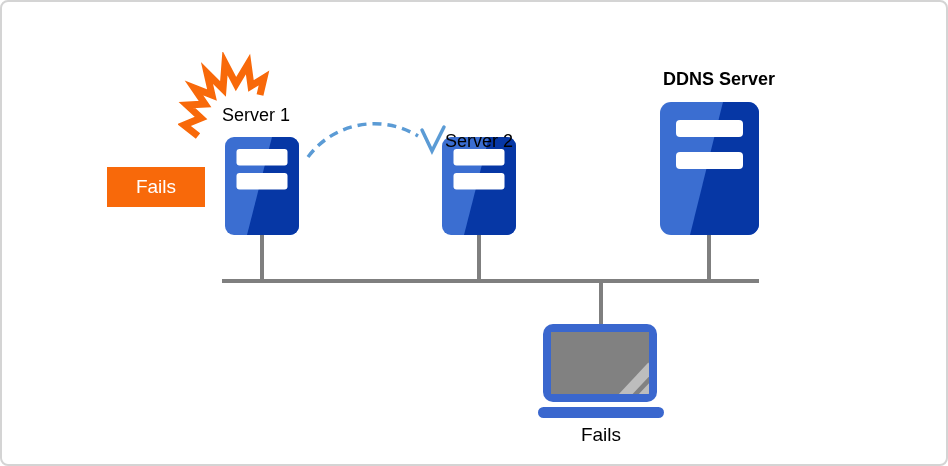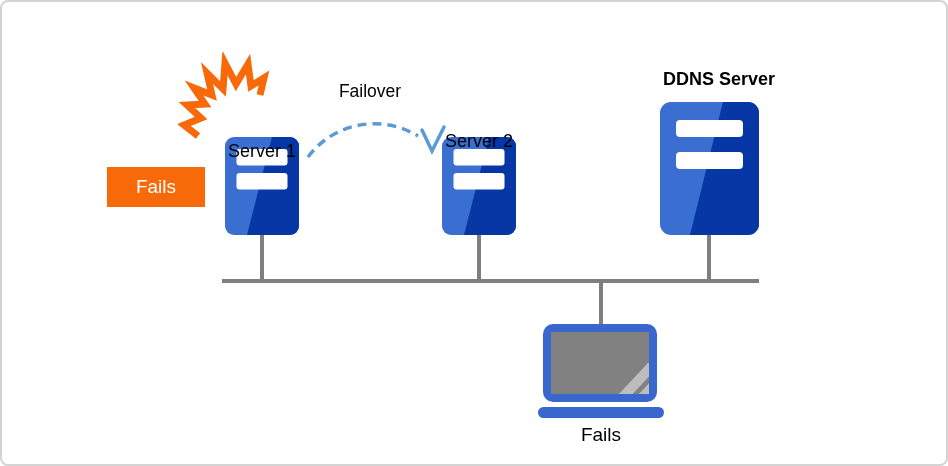--- a/index.html
+++ b/index.html
@@ -70,23 +70,22 @@
     <defs>
         <clipPath id="clipS1">
           <rect x="0" y="0" width="74" height="98" rx="9"></rect>
         </clipPath>
       </defs>
     <rect x="0" y="0" width="74" height="98" rx="9" fill="#3B6ED1"></rect>
     <polygon points="47,0 74,0 74,98 22,98" clip-path="url(#clipS1)" fill="#0637A5"></polygon>
     <rect x="11.5" y="12" width="51" height="16.5" rx="3" fill="#FFFFFF"></rect>
     <rect x="11.5" y="36" width="51" height="16.5" rx="3" fill="#FFFFFF"></rect>
   </svg>
-  <div class="node-label" style="left:190px; top:103px; width:140px;margin-top:36px;">Server 1</div>
+  <div class="node-label" style="left:184px; top:103px; width:140px;">Server 1</div>
 
-  <div class="node-label" style="left:308px; top:79px; width:120px; font-size:17.5px;">Failover</div>
 
   <svg class="abs" style="left:440px; top:135px;" width="74" height="98" viewBox="0 0 74 98">
     <defs>
         <clipPath id="clipS2">
           <rect x="0" y="0" width="74" height="98" rx="9"></rect>
         </clipPath>
       </defs>
     <rect x="0" y="0" width="74" height="98" rx="9" fill="#3B6ED1"></rect>
     <polygon points="47,0 74,0 74,98 22,98" clip-path="url(#clipS2)" fill="#0637A5"></polygon>
     <rect x="11.5" y="12" width="51" height="16.5" rx="3" fill="#FFFFFF"></rect>

